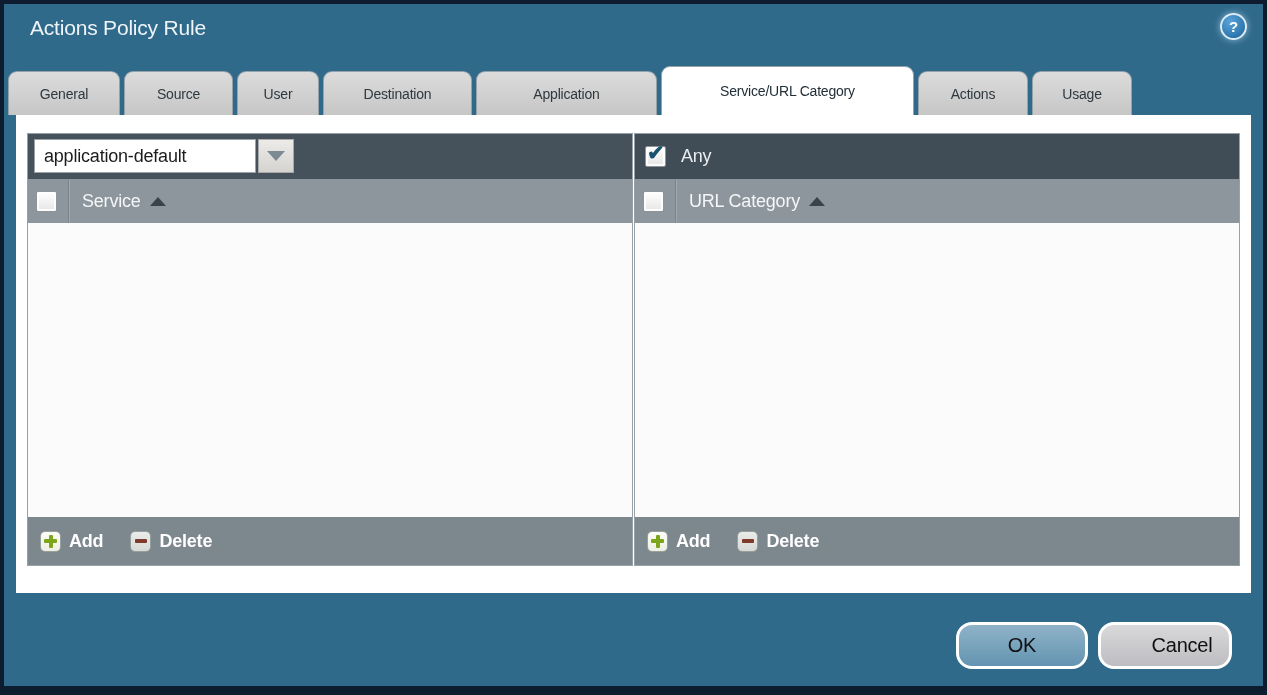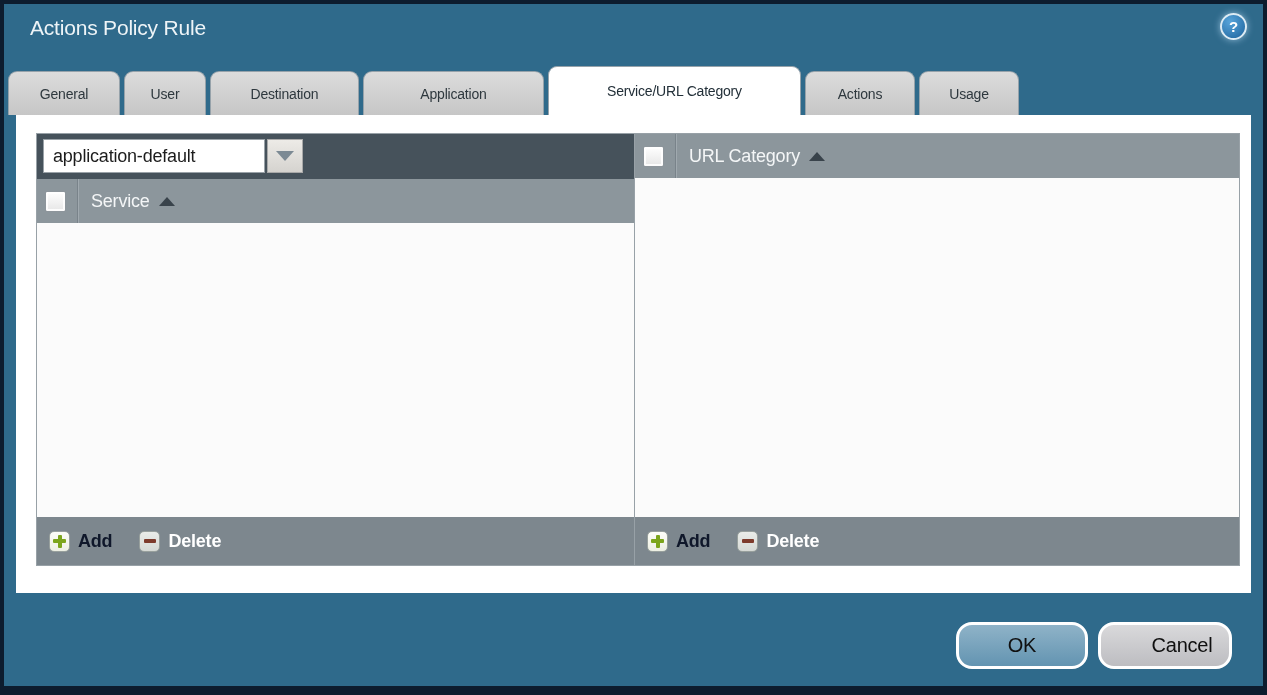--- a/index.html
+++ b/index.html
@@ -50,21 +50,21 @@
   
   .content {
     position:absolute; left:12px; top:111px; width:1235px; height:478px;
     background:#FFFFFF;
   }
   .panel {
     position:absolute; top:18px; width:606px; height:433px;
     border:1px solid #98A1A7; display:flex; flex-direction:column;
     background:var(--grid-body-bg,#FBFBFB);
   }
-  .panel.left  { left:20px; }
+  .panel.left  { left:11px; }
   .panel.right { left:618px; }
 
   .panel-toolbar { height:45px; flex:none; position:relative;
     background:var(--panel-toolbar-bg,#46525B); }
   .panel.right .panel-toolbar { background:var(--any-row-bg,#404D57); }
 
   
   .dropdown { position:absolute; left:6px; top:5px; height:34px; display:flex; cursor:pointer; }
   .dd-box {
     width:222px; background:#fff; border:1px solid #9AA2A8;
@@ -111,21 +111,21 @@
     border-bottom:9px solid #39434B; }
 
   .grid-body { flex:1; background:var(--grid-body-bg,#FBFBFB); }
 
   
   .grid-footer {
     height:48px; flex:none; background:var(--grid-footer-bg,#7D878E);
     display:flex; align-items:center; padding-left:12px; gap:27px;
   }
   .tool-btn { display:flex; align-items:center; gap:8px;
-    font-size:18px; font-weight:600; color:#0f172a; cursor:pointer; }
+    font-size:18px; font-weight:600; color:#ffffff; cursor:pointer; }
   .tool-btn .ico {
     width:21px; height:21px; border-radius:5px; border:1px solid #98A09D;
     display:flex; align-items:center; justify-content:center;
     background:linear-gradient(#FDFDF8,#EDEFE3);
   }
   .tool-btn.disabled { color:#ffffff; cursor:default; }
   .tool-btn.disabled .ico { background:linear-gradient(#EAECE9,#D6D9D5); }
   .plus-glyph { position:relative; width:13px; height:13px; }
   .plus-glyph::before { content:""; position:absolute; left:0; top:4.5px;
     width:13px; height:4px; background:var(--add-icon-green,#7CA51C); border-radius:1px; }
@@ -149,20 +149,21 @@
 </head>
 <body>
 
 <div class="screen">
 
   <div class="dialog-title">Actions Policy Rule</div>
   <div class="help-btn">?</div>
 
   <div class="tabs">
     <div class="tab" style="width:112px">General</div>
+    <div class="tab" style="width:109px">Source</div>
     <div class="tab" style="width:82px">User</div>
     <div class="tab" style="width:149px">Destination</div>
     <div class="tab" style="width:181px">Application</div>
     <div class="tab active" style="width:253px">Service/URL Category</div>
     <div class="tab" style="width:110px">Actions</div>
     <div class="tab" style="width:100px">Usage</div>
   </div>
 
   <div class="content">
 
@@ -192,20 +193,26 @@
         <div class="tool-btn disabled">
           <span class="ico">
               <span class="minus-glyph"></span>
             </span>
           <span>Delete</span>
         </div>
       </div>
     </div>
 
     <div class="panel right">
+      <div class="panel-toolbar">
+        <div class="any-row-inner">
+          <span class="checkbox checked"></span>
+          <span class="any-label">Any</span>
+        </div>
+      </div>
       <div class="grid-header">
         <span class="checkbox gh-check"></span>
         <span class="gh-sep"></span>
         <span class="gh-label">URL Category</span>
         <span class="tri-up"></span>
       </div>
       <div class="grid-body"></div>
       <div class="grid-footer">
         <div class="tool-btn">
           <span class="ico">

